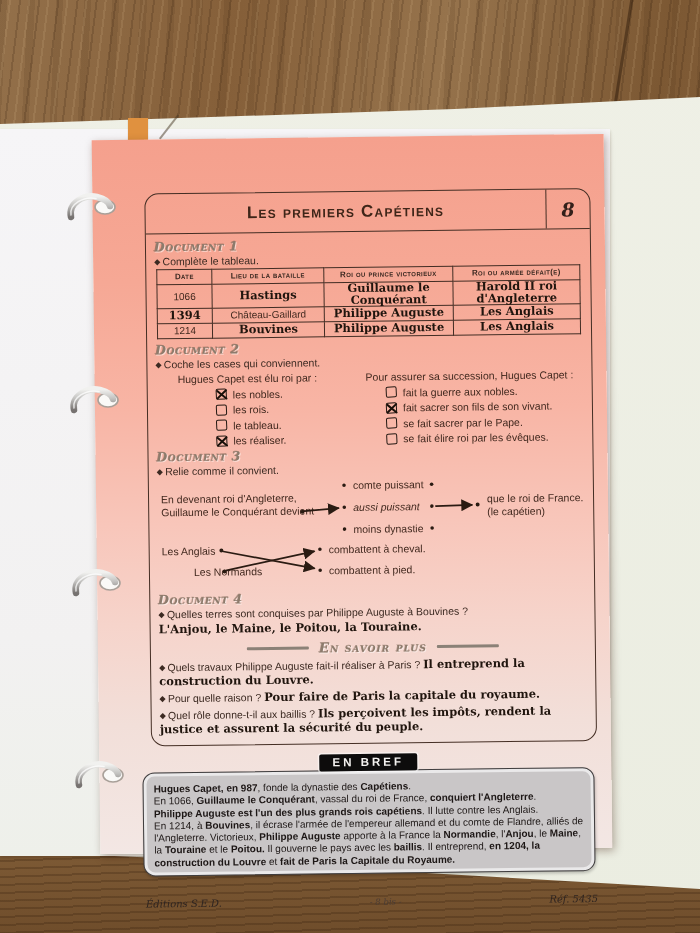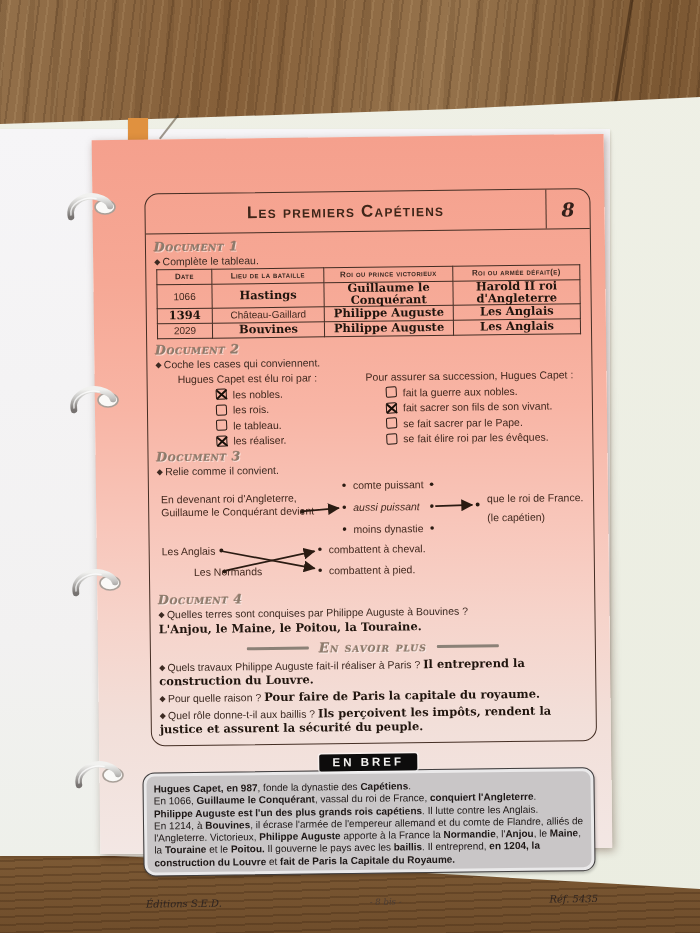--- a/index.html
+++ b/index.html
@@ -141,21 +141,21 @@
             <td class="hw" data-name="table-cell">Guillaume le Conquérant</td>
             <td class="hw" data-name="table-cell">Harold II roi d'Angleterre</td>
           </tr>
           <tr data-name="table-row">
             <td class="hw" data-name="table-cell">1394</td>
             <td class="print" data-name="table-cell">Château-Gaillard</td>
             <td class="hw" data-name="table-cell">Philippe Auguste</td>
             <td class="hw" data-name="table-cell">Les Anglais</td>
           </tr>
           <tr data-name="table-row">
-            <td class="print" data-name="table-cell">2029</td>
+            <td class="print" data-name="table-cell">1214</td>
             <td class="hw" data-name="table-cell">Bouvines</td>
             <td class="hw" data-name="table-cell">Philippe Auguste</td>
             <td class="hw" data-name="table-cell">Les Anglais</td>
           </tr>
         </tbody>
           </table>
       </div>
 
       <div data-name="doc2-section">
         <div class="doc-h" data-name="doc2-header">Document 2</div>
@@ -205,21 +205,21 @@
       <div data-name="doc3-section">
         <div class="doc-h" data-name="doc3-header">Document 3</div>
         <div class="bullet-line" data-name="doc3-instruction">Relie comme il convient.</div>
         <div class="diagram" data-name="matching-diagram">
           <span class="abs" style="left:4px;top:13px;" data-name="subject-text">En devenant roi d'Angleterre,</span>
           <span class="abs" style="left:4px;top:26px;" data-name="subject-text">Guillaume le Conquérant devient</span>
           <span class="abs" style="left:196px;top:1px;" data-name="option-text">comte puissant</span>
           <span class="abs" style="left:196px;top:23px;font-style:italic;" data-name="option-text">aussi puissant</span>
           <span class="abs" style="left:196px;top:45px;" data-name="option-text">moins dynastie</span>
           <span class="abs" style="left:330px;top:16px;" data-name="target-text">que le roi de France.</span>
-          <span class="abs" style="left:330px;top:29px;margin-top:6px;" data-name="target-text">(le capétien)</span>
+          <span class="abs" style="left:330px;top:29px;" data-name="target-text">(le capétien)</span>
           <span class="abs" style="left:4px;top:65px;" data-name="pair-left-text">Les Anglais</span>
           <span class="abs" style="left:4px;top:86px;padding-left:32px;" data-name="pair-left-text">Les Normands</span>
           <span class="abs" style="left:171px;top:65px;" data-name="pair-right-text">combattent à cheval.</span>
           <span class="abs" style="left:171px;top:86px;" data-name="pair-right-text">combattent à pied.</span>
           <svg data-name="matching-lines-svg" viewBox="0 0 430 110">
             <defs>
               <marker id="arr" viewBox="0 0 8 8" refX="7" refY="4" markerWidth="7" markerHeight="7" orient="auto">
                 <path d="M0,0 L8,4 L0,8 z" fill="#2a1b12"></path>
               </marker>
             </defs>

